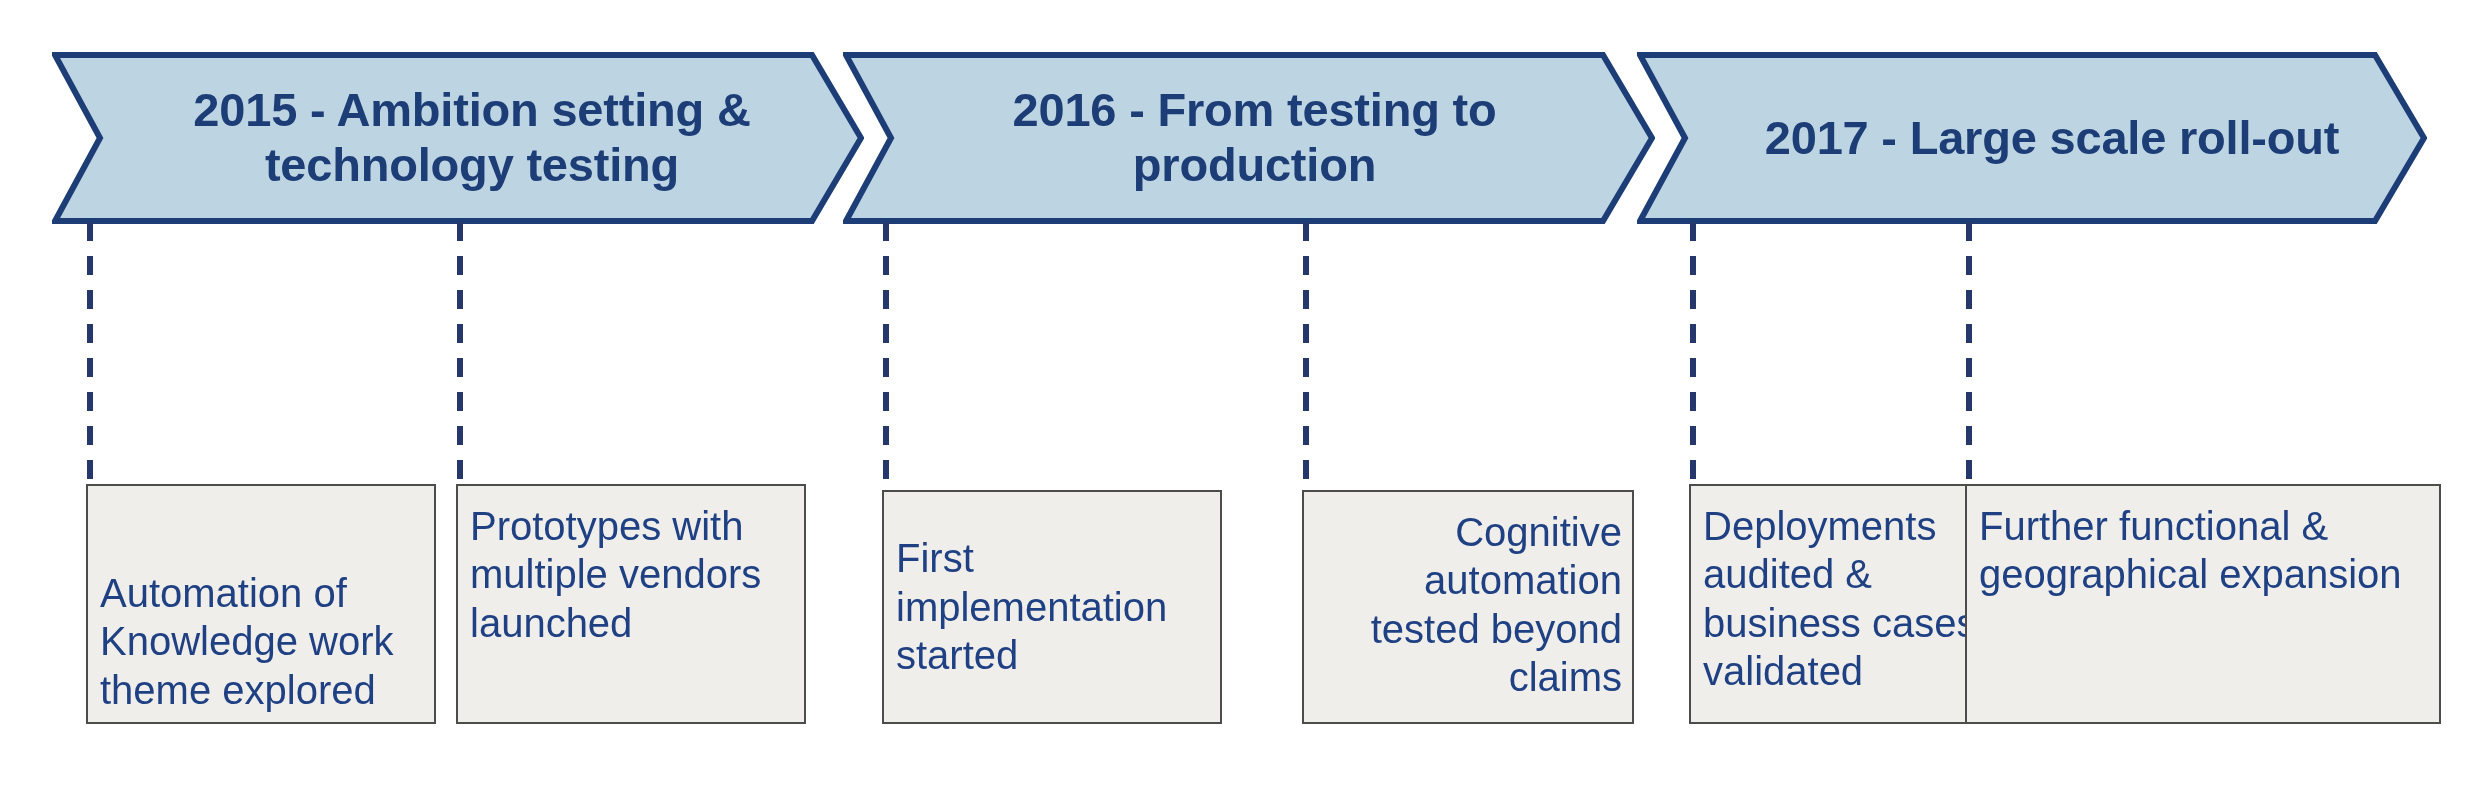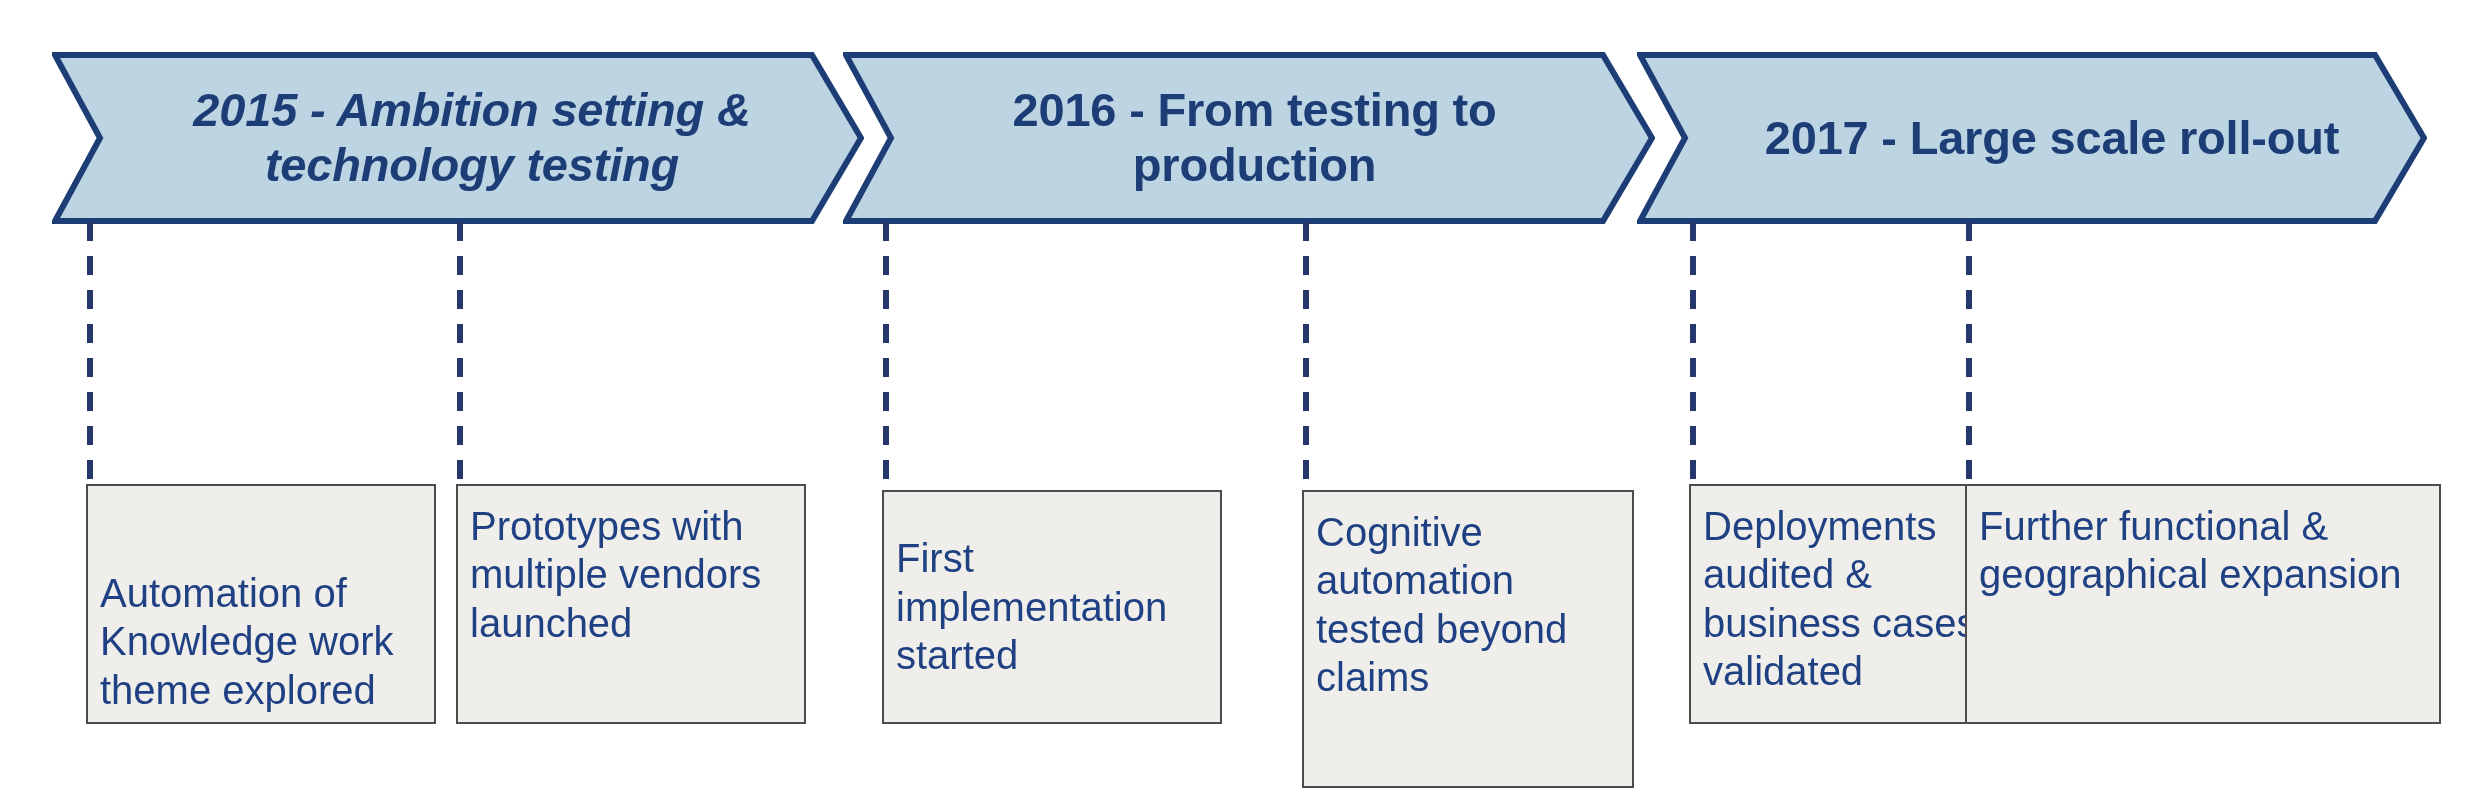--- a/index.html
+++ b/index.html
@@ -22,21 +22,21 @@
 </style>
 </head>
 <body>
 
 <div id="stage">
 
   <div class="chev" style="left:52px;top:52px;width:812px;height:172px;">
     <svg viewBox="0 0 812 172" preserveAspectRatio="none">
       <polygon points="3,3 760,3 809,86 760,169 3,169 48,86" fill="#bdd4e3" stroke="#1d3d77" stroke-width="6" stroke-linejoin="miter"></polygon>
     </svg>
-    <div class="chev-label" style="margin-left:28px;font-style:italic;">2015 - Ambition setting &amp;
+    <div class="chev-label" style="margin-left:28px;">2015 - Ambition setting &amp;
 technology testing</div>
   </div>
 
   <div class="dash" style="left:87px;top:222px;height:262px;"></div>
   <div class="dash" style="left:457px;top:222px;height:262px;"></div>
 
   <div class="note" style="left:86px;top:484px;width:350px;height:240px;align-items:flex-end;">
     <div class="note-text">Automation of Knowledge work theme explored</div>
   </div>
 
@@ -52,21 +52,21 @@
 production</div>
   </div>
 
   <div class="dash" style="left:883px;top:222px;height:268px;"></div>
   <div class="dash" style="left:1303px;top:222px;height:268px;"></div>
 
   <div class="note mid" style="left:882px;top:490px;width:340px;height:234px;">
     <div class="note-text">First implementation started</div>
   </div>
 
-  <div class="note" style="left:1302px;top:490px;width:332px;height:298px;">
+  <div class="note" style="left:1302px;top:490px;width:332px;height:234px;text-align:right;">
     <div class="note-text">Cognitive automation tested beyond claims</div>
   </div>
 
   <div class="chev" style="left:1637px;top:52px;width:790px;height:172px;">
     <svg viewBox="0 0 790 172" preserveAspectRatio="none">
       <polygon points="3,3 738,3 787,86 738,169 3,169 48,86" fill="#bdd4e3" stroke="#1d3d77" stroke-width="6" stroke-linejoin="miter"></polygon>
     </svg>
     <div class="chev-label" style="margin-left:40px;">2017 - Large scale roll-out</div>
   </div>
 

